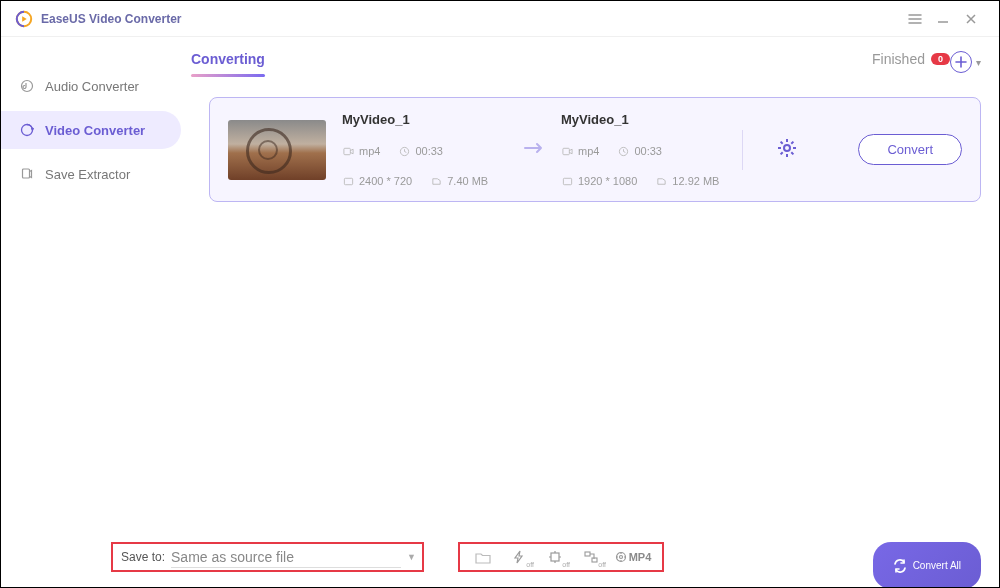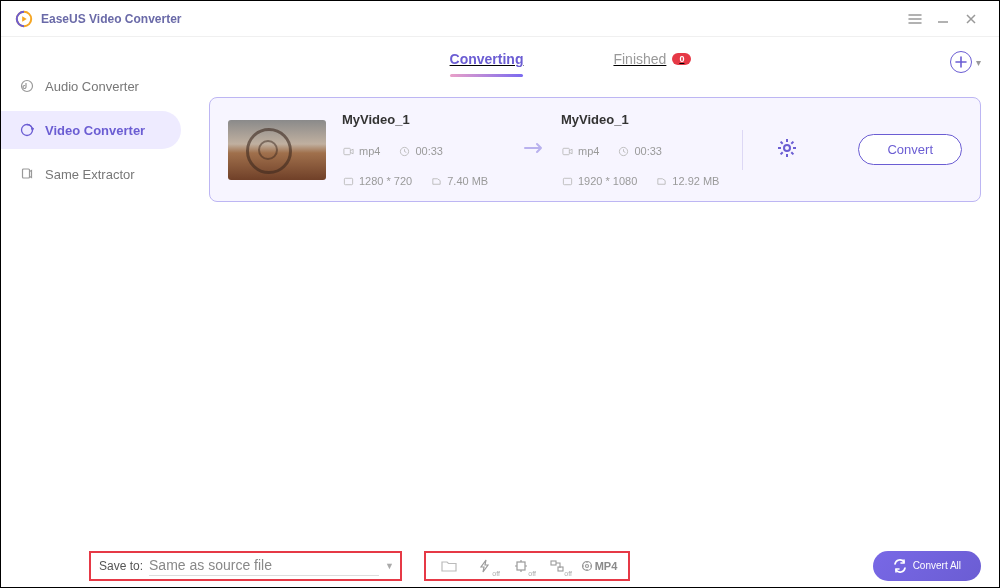--- a/index.html
+++ b/index.html
@@ -12,21 +12,21 @@
   .tb-btn { width: 28px; height: 28px; display: flex; align-items: center; justify-content: center; color: #888; cursor: pointer; }
 
   .body-row { display: flex; height: 505px; }
   .sidebar { width: 190px; padding-top: 30px; }
   .side-item { display: flex; align-items: center; height: 38px; padding-left: 18px; font-size: 13px; color: #777; cursor: pointer; border-radius: 0 19px 19px 0; margin-right: 10px; margin-bottom: 6px; }
   .side-item.active { background: #eeebff; color: #6b5dd3; font-weight: 600; }
   .side-item .sicon { width: 16px; margin-right: 10px; display: flex; align-items: center; justify-content: center; }
 
   .main { flex: 1; display: flex; flex-direction: column; }
   .tabs-row { height: 50px; display: flex; align-items: center; padding-right: 18px; }
-  .tabs-center { flex: 1; display: flex; justify-content: center; align-items: center; gap: 90px; text-decoration: underline; }
+  .tabs-center { flex: 1; display: flex; justify-content: space-between; align-items: center; gap: 90px; }
   .tab { font-size: 14px; color: #999; position: relative; padding-bottom: 6px; cursor: pointer; display: flex; align-items: center; gap: 6px; }
   .tab.active { color: #6b5dd3; font-weight: 700; }
   .tab.active::after { content: ""; position: absolute; left: 0; right: 0; bottom: -4px; height: 3px; background: linear-gradient(90deg,#e9a0c8,#7a6af0); border-radius: 2px; }
   .badge { background: #e63946; color: #fff; font-size: 9px; padding: 1px 7px; border-radius: 8px; font-weight: 700; }
   .add-btn { width: 22px; height: 22px; border: 1.5px solid #6b5dd3; border-radius: 50%; display: flex; align-items: center; justify-content: center; color: #6b5dd3; cursor: pointer; font-size: 14px; font-weight: 700; }
   .add-caret { margin-left: 4px; color: #999; font-size: 10px; }
 
   .list-area { flex: 1; padding: 10px 18px; overflow: auto; }
   .card { border: 1px solid #bdb6f3; background: #f7f5ff; border-radius: 8px; padding: 14px 18px; display: flex; align-items: center; gap: 16px; }
   .thumb { width: 98px; height: 60px; background: linear-gradient(180deg,#8a8a8a 0%,#c0b0a0 40%,#a0704c 55%,#704028 100%); border-radius: 3px; position: relative; overflow: hidden; }
@@ -37,21 +37,21 @@
   .fname { font-size: 13px; color: #333; font-weight: 600; }
   .meta-row { display: flex; gap: 18px; }
   .meta { display: flex; align-items: center; gap: 5px; font-size: 11px; color: #9a9a9a; }
   .meta .micon { width: 12px; height: 12px; display: flex; align-items: center; justify-content: center; }
 
   .arrow-col { color: #b9b1ee; }
   .gear-col { color: #6b5dd3; padding: 0 18px; }
   .vline { width: 1px; height: 40px; background: #ddd8f5; }
   .convert-btn { border: 1.5px solid #6b5dd3; color: #6b5dd3; background: #fff; font-size: 13px; padding: 7px 28px; border-radius: 18px; cursor: pointer; }
 
-  .footer { height: 47px; display: flex; align-items: center; padding: 0 18px 0 88px; background: #fff; }
+  .footer { height: 47px; display: flex; padding: 0 18px 0 110px; gap: 12px; background: #fff; }
   .save-group { display: flex; align-items: center; border: 2px solid #e63946; height: 30px; padding: 0 6px 0 8px; }
   .save-label { font-size: 12px; color: #555; margin-right: 6px; }
   .save-input { border: none; border-bottom: 1px solid #ddd; font-size: 14px; color: #888; width: 230px; padding: 2px 0; outline: none; background: transparent; }
   .save-caret { font-size: 9px; color: #aaa; margin-left: 6px; }
 
   .opts-group { display: flex; align-items: center; border: 2px solid #e63946; height: 30px; padding: 0 6px; gap: 2px; margin-left: 22px; }
   .opt-btn { width: 34px; height: 22px; display: flex; align-items: center; justify-content: center; color: #9a9a9a; font-size: 11px; cursor: pointer; position: relative; }
   .opt-btn .sub { position: absolute; right: 2px; bottom: 0; font-size: 7px; color: #aaa; }
   .opt-mp4 { width: 46px; font-size: 11px; color: #8a8a8a; font-weight: 600; }
 
@@ -109,21 +109,21 @@
         </span>
       <span>Video Converter</span>
     </div>
     <div class="side-item">
       <span class="sicon">
           <svg width="14" height="14" viewBox="0 0 14 14">
             <rect x="2.5" y="2" width="7" height="9" rx="1" fill="none" stroke="#999" stroke-width="1.2"></rect>
             <path d="M9.5 4.5l2-1v7l-2-1" fill="none" stroke="#999" stroke-width="1.2"></path>
           </svg>
         </span>
-      <span>Same Extractor</span>
+      <span>Save Extractor</span>
     </div>
   </div>
 
   <div class="main">
     <div class="tabs-row">
       <div class="tabs-center">
         <div class="tab active">
           <span>Converting</span>
         </div>
         <div class="tab">
@@ -165,21 +165,21 @@
                 <span>00:33</span>
               </div>
           </div>
           <div class="meta-row">
             <div class="meta">
                 <span class="micon">
                   <svg width="11" height="11" viewBox="0 0 12 12">
                     <rect x="1.5" y="2.5" width="9" height="7" rx="1" fill="none" stroke="#bbb" stroke-width="1"></rect>
                   </svg>
                 </span>
-                <span>1280 * 720</span>
+                <span>2400 * 720</span>
               </div>
             <div class="meta">
                 <span class="micon">
                   <svg width="11" height="11" viewBox="0 0 12 12">
                     <path d="M2 3h5l3 2v4H2z" fill="none" stroke="#bbb" stroke-width="1"></path>
                   </svg>
                 </span>
                 <span>7.40 MB</span>
               </div>
           </div>

